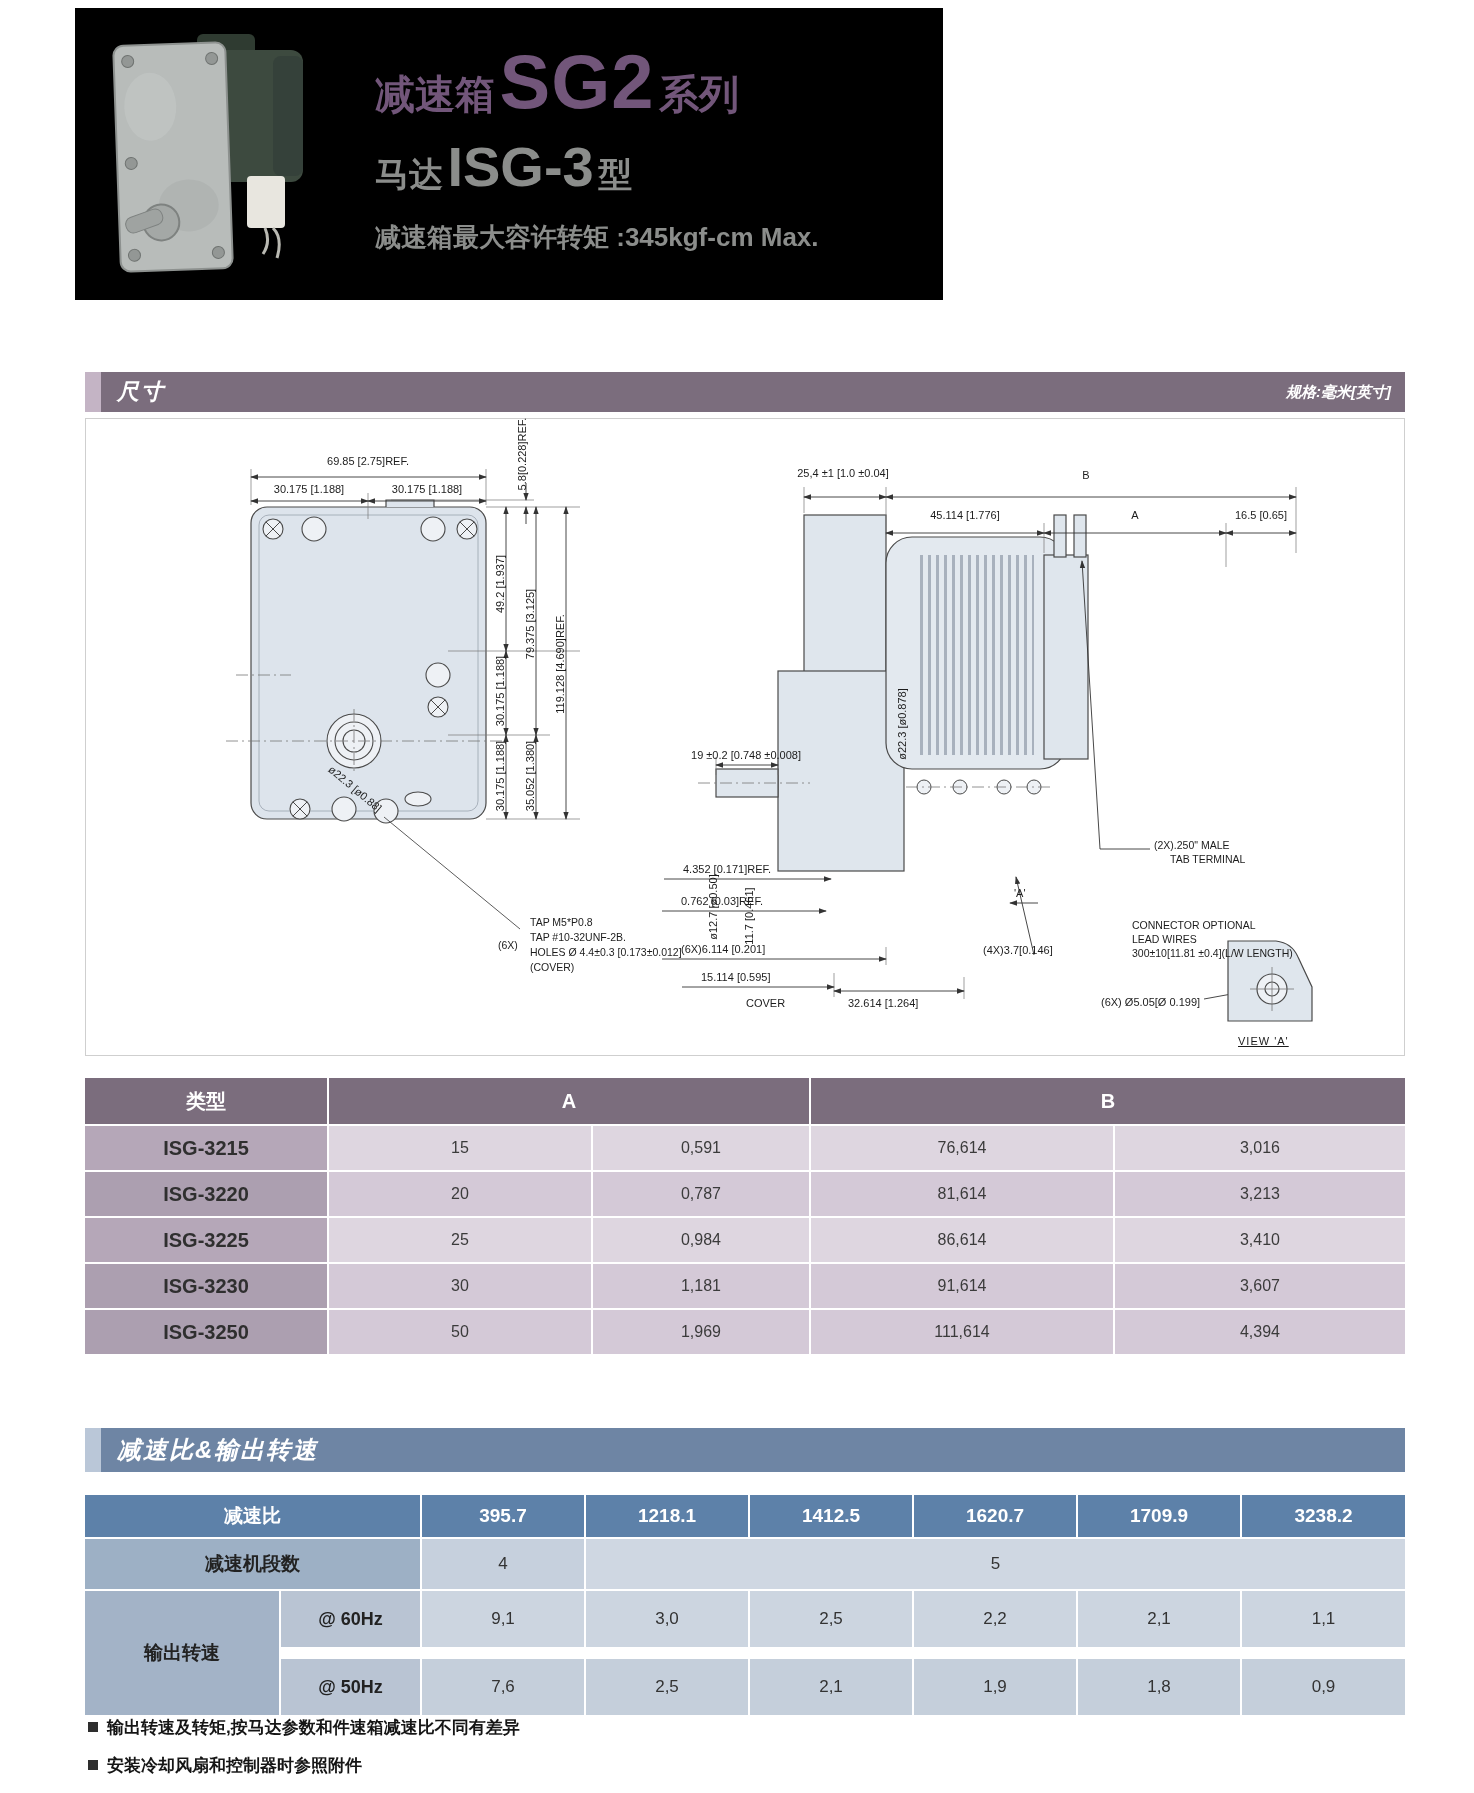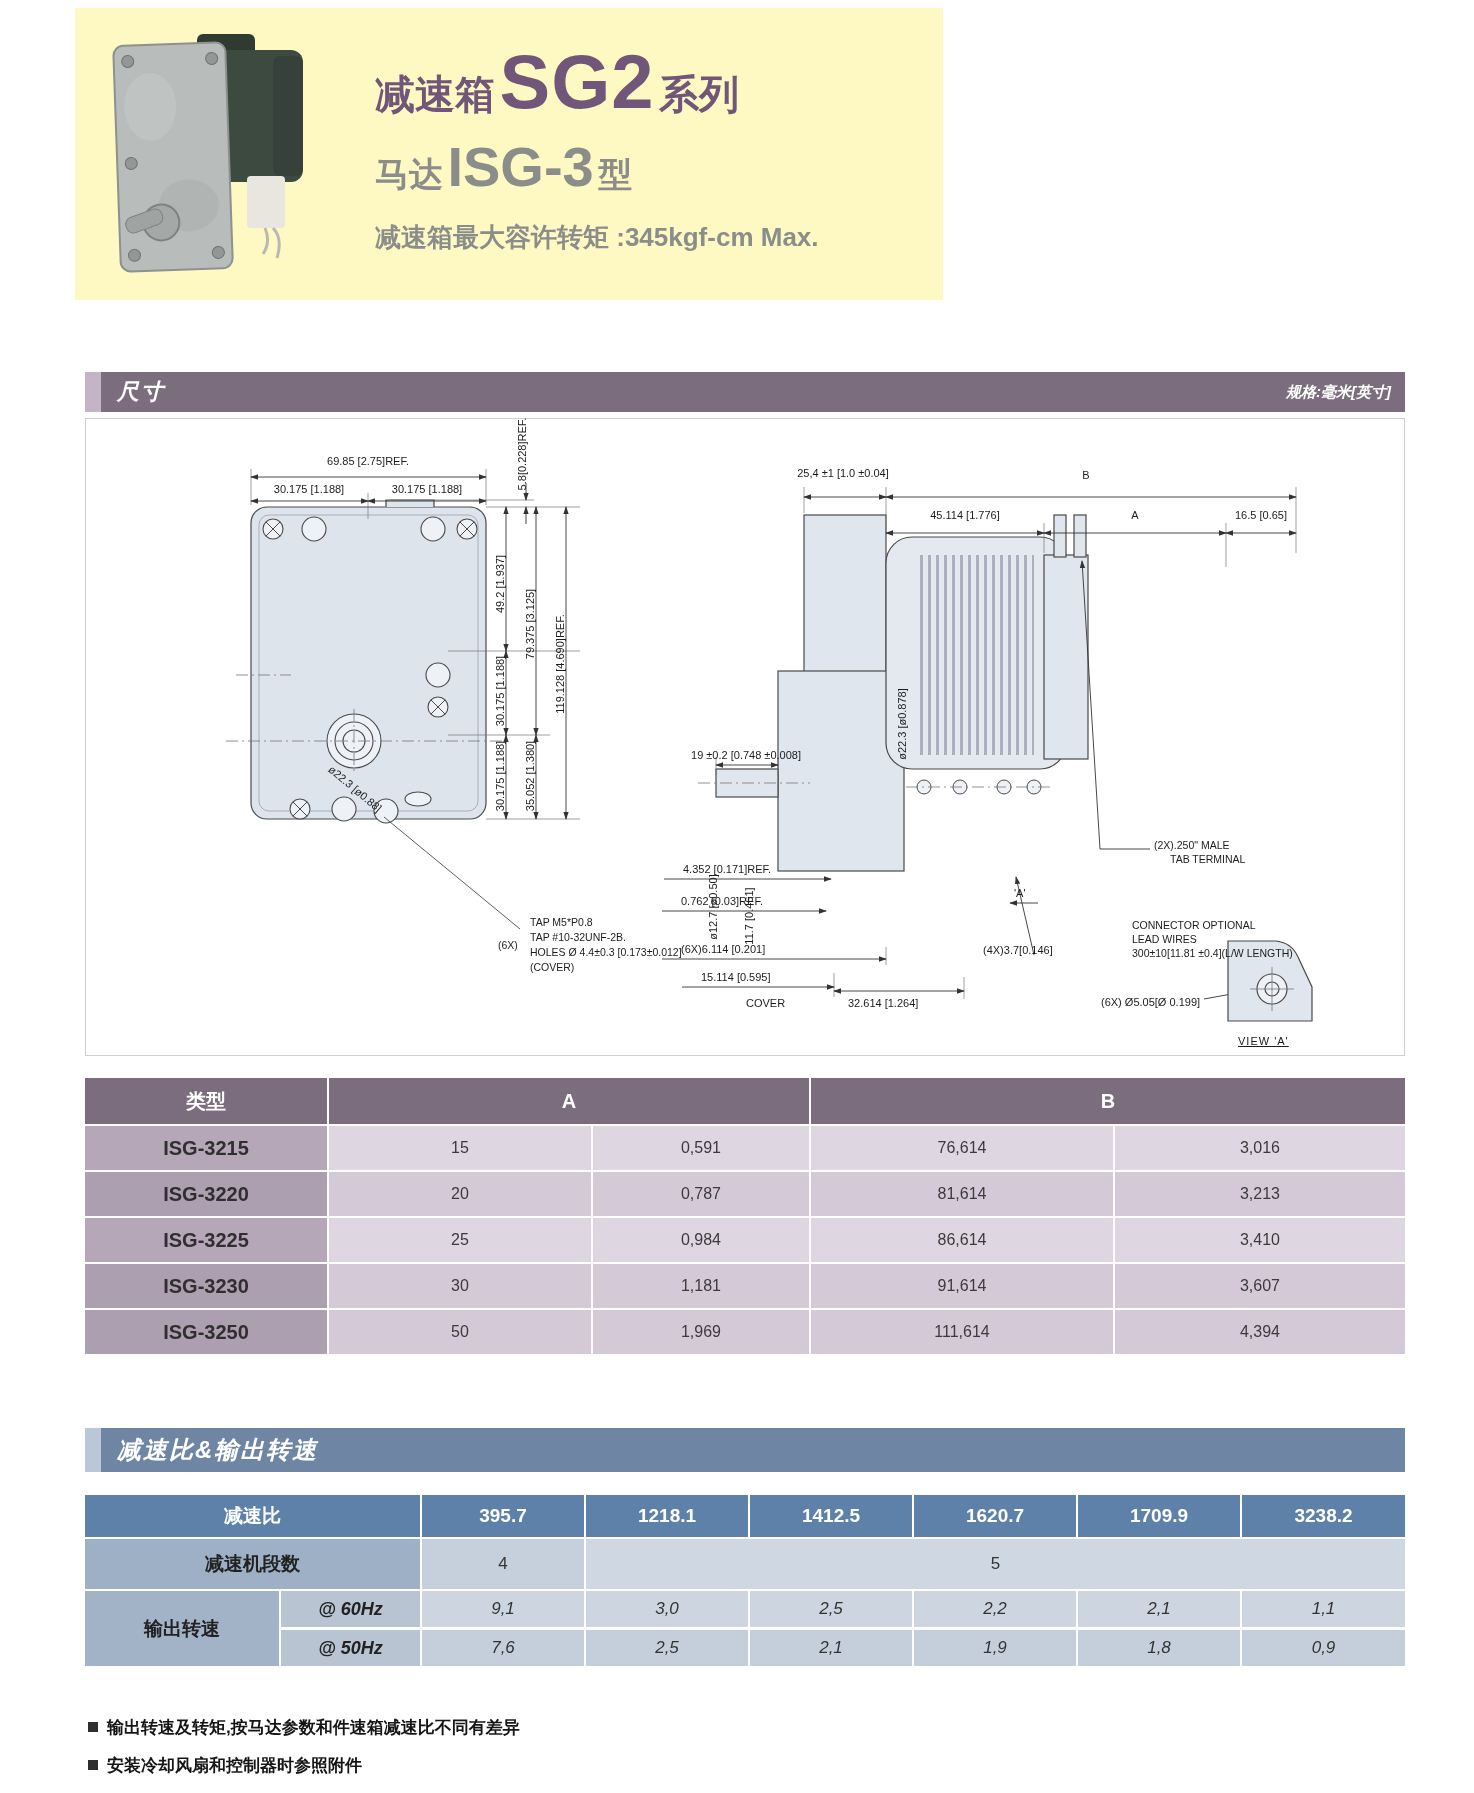--- a/index.html
+++ b/index.html
@@ -1,20 +1,20 @@
 <!DOCTYPE html>
 <html><head>
 <meta charset="utf-8">
 <style>
   html,body { margin:0; padding:0; background:#fff; }
   .page { position:relative; width:1474px; height:1793px; background:#fff;
           font-family:"Liberation Sans", sans-serif; overflow:hidden; }
 
   
-  .header { position:absolute; left:75px; top:8px; width:868px; height:292px; background:#fef9c3; }
+  .header { position:absolute; left:75px; top:8px; width:868px; height:292px; background:#000000; }
   .photo { position:absolute; left:22px; top:8px; }
   .title1 { position:absolute; left:300px; top:30px; color:#72567a; font-weight:bold; white-space:nowrap; }
   .title1 .zh  { font-size:40px; }
   .title1 .big { font-size:76px; letter-spacing:1px; }
   .title2 { position:absolute; left:300px; top:126px; color:#8b8d8b; font-weight:bold; white-space:nowrap; }
   .title2 .zh  { font-size:34px; }
   .title2 .big { font-size:56px; }
   .title3 { position:absolute; left:300px; top:212px; color:#8b8d8b; font-weight:bold; font-size:26px; white-space:nowrap; }
 
   
@@ -63,22 +63,22 @@
   .t2r2 { display:grid; grid-template-columns:337px 164px 819px; height:50px; margin-top:2px; }
   .t2r2 div { display:flex; align-items:center; justify-content:center; border-right:2px solid #fff; box-sizing:border-box; font-size:17px; color:#333; }
   .t2r2 div:last-child { border-right:none; }
   .t2r2 .lab { background:#9db0c5; font-weight:bold; font-size:19px; color:#222; }
   .t2r2 .c4 { background:#c6d0dd; }
   .t2r2 .c5 { background:#cfd7e2; }
   .t2out { display:flex; margin-top:2px; }
   .t2out .rowlab { width:194px; background:#a3b3c7; display:flex; align-items:center; justify-content:center;
                    font-weight:bold; font-size:19px; color:#222; border-right:2px solid #fff; }
   .t2out .right { flex:1; }
-  .hzrow { display:grid; grid-template-columns:141px 164px 164px 164px 164px 164px 163px; height:36px;font-style:italic; }
-  .hzrow.h50 { margin-top:3px; }
+  .hzrow { display:grid; grid-template-columns:141px 164px 164px 164px 164px 164px 163px; height:56px; }
+  .hzrow.h50 { margin-top:12px; }
   .hzrow div { display:flex; align-items:center; justify-content:center; border-right:2px solid #fff; box-sizing:border-box; }
   .hzrow div:last-child { border-right:none; }
   .hzlab { background:#b9c4d3; font-weight:bold; font-size:18px; color:#222; }
   .hzrow .hzv { background:#ccd5e0; font-size:17px; color:#333;text-align:center; }
   .hzrow.h50 .hzv { background:#c5cfdb; }
 
   
   .notes { position:absolute; left:88px; top:1702px; }
   .note { display:flex; align-items:center; height:26px; font-size:17px; font-weight:bold; color:#151515;margin-top:12px; }
   .note .sq { width:10px; height:10px; background:#2e2e2e; margin-right:9px; flex:none; }

